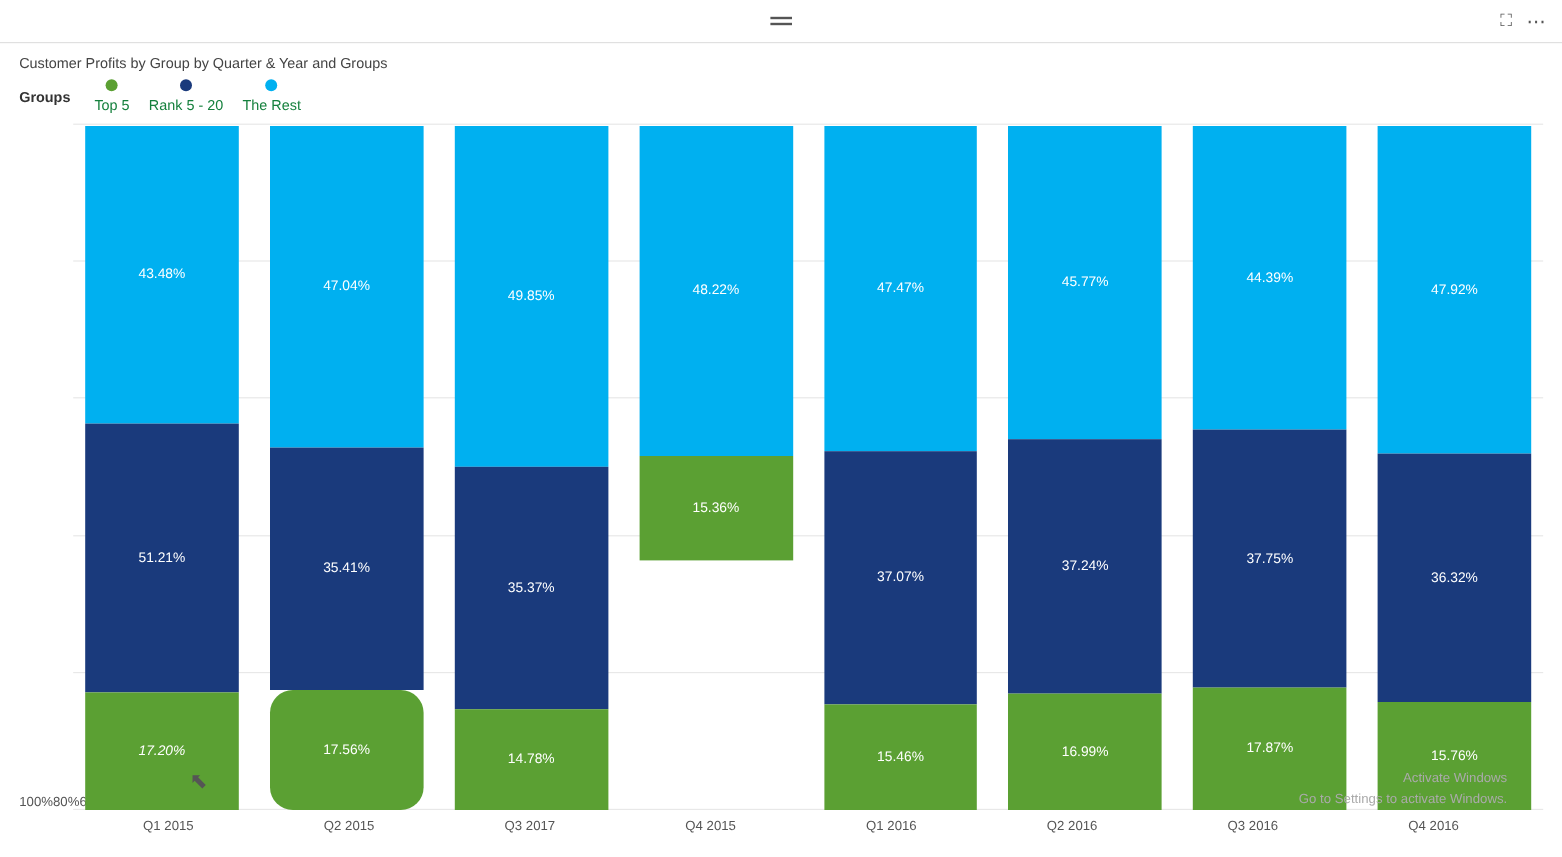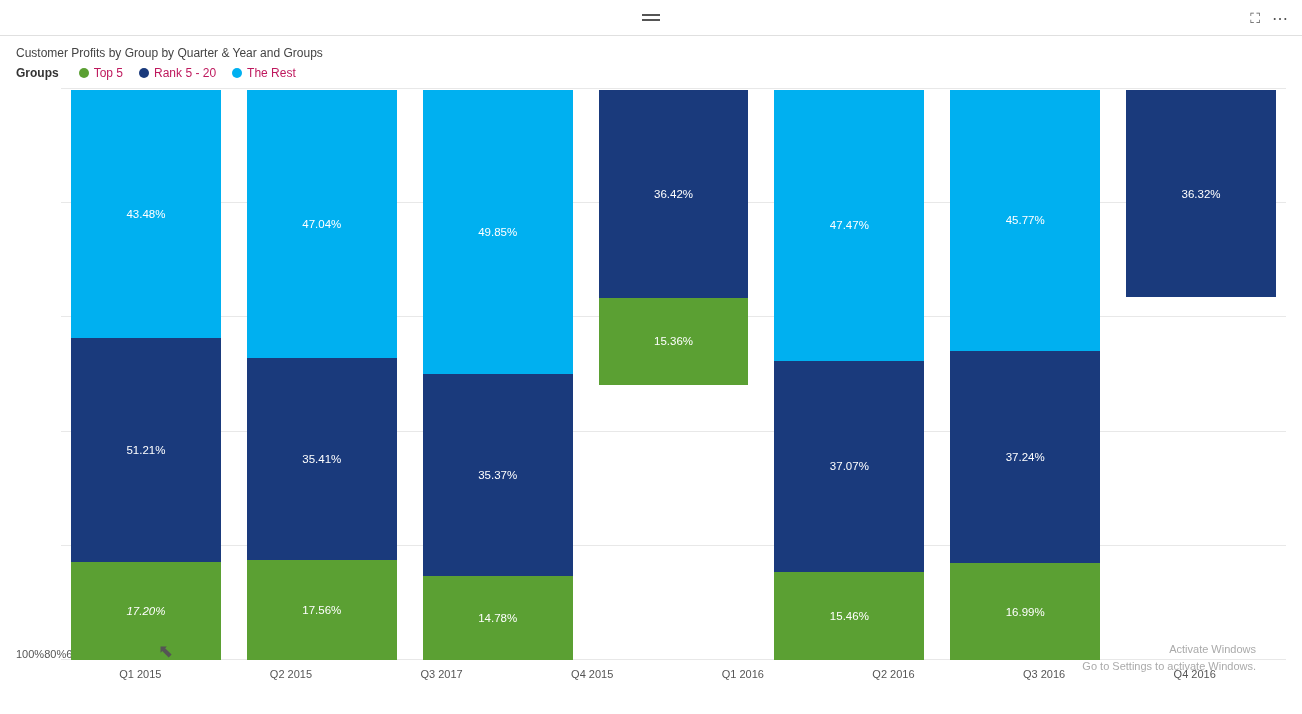--- a/index.html
+++ b/index.html
@@ -76,21 +76,22 @@
       font-weight: 600;
       color: #333;
       margin-right: 4px;
     }
 
     .legend-item {
       display: flex;
       align-items: center;
       gap: 5px;
       font-size: 12px;
-      color: #be185d;
+      color: #15803d;
+      flex-direction: column;
     }
 
     .legend-dot {
       width: 10px;
       height: 10px;
       border-radius: 50%;
       display: inline-block;
     }
 
     .chart-area {
@@ -286,53 +287,62 @@
             <div class="stacked-bar">
               <div class="bar-segment the-rest" style="height: 43.48%;">43.48%</div>
               <div class="bar-segment rank5-20" style="height: 39.32%;">51.21%</div>
               <div class="bar-segment top-5" style="height: 17.2%; font-style: italic;">17.20%</div>
             </div>
           </div>
           <div class="bar-group">
             <div class="stacked-bar">
               <div class="bar-segment the-rest" style="height: 47.04%;">47.04%</div>
               <div class="bar-segment rank5-20" style="height: 35.41%;">35.41%</div>
-              <div class="bar-segment top-5" style="height: 17.56%;">17.56%</div>
+              <div class="bar-segment top-5" style="height: 17.56%; border-radius: 19px;">17.56%</div>
             </div>
           </div>
           <div class="bar-group">
             <div class="stacked-bar">
               <div class="bar-segment the-rest" style="height: 49.85%;">49.85%</div>
               <div class="bar-segment rank5-20" style="height: 35.37%;">35.37%</div>
               <div class="bar-segment top-5" style="height: 14.78%;">14.78%</div>
             </div>
           </div>
           <div class="bar-group">
             <div class="stacked-bar">
-              <div class="bar-segment rank5-20" style="height: 36.42%;">36.42%</div>
+              <div class="bar-segment the-rest" style="height: 48.22%;">48.22%</div>
               <div class="bar-segment top-5" style="height: 15.36%;">15.36%</div>
             </div>
           </div>
           <div class="bar-group">
             <div class="stacked-bar">
               <div class="bar-segment the-rest" style="height: 47.47%;">47.47%</div>
               <div class="bar-segment rank5-20" style="height: 37.07%;">37.07%</div>
               <div class="bar-segment top-5" style="height: 15.46%; text-align: center;">15.46%</div>
             </div>
           </div>
           <div class="bar-group">
             <div class="stacked-bar">
               <div class="bar-segment the-rest" style="height: 45.77%;">45.77%</div>
               <div class="bar-segment rank5-20" style="height: 37.24%;">37.24%</div>
               <div class="bar-segment top-5" style="height: 16.99%;">16.99%</div>
             </div>
           </div>
           <div class="bar-group">
             <div class="stacked-bar">
+              <div class="bar-segment the-rest" style="height: 44.39%;">44.39%</div>
+              <div class="bar-segment rank5-20" style="height: 37.75%;">37.75%</div>
+              <div class="bar-segment top-5" style="height: 17.87%;">17.87%</div>
+            </div>
+          </div>
+          <div class="bar-group">
+            <div class="stacked-bar">
+              <div class="bar-segment the-rest" style="height: 47.92%;">47.92%</div>
               <div class="bar-segment rank5-20" style="height: 36.32%;">36.32%</div>
+              <div class="bar-segment top-5" style="height: 15.76%;">15.76%</div>
             </div>
           </div>
         </div>
 
       <div class="x-labels" id="x-labels">
           <div class="x-label">Q1 2015</div>
           <div class="x-label">Q2 2015</div>
           <div class="x-label">Q3 2017</div>
           <div class="x-label">Q4 2015</div>
           <div class="x-label">Q1 2016</div>

